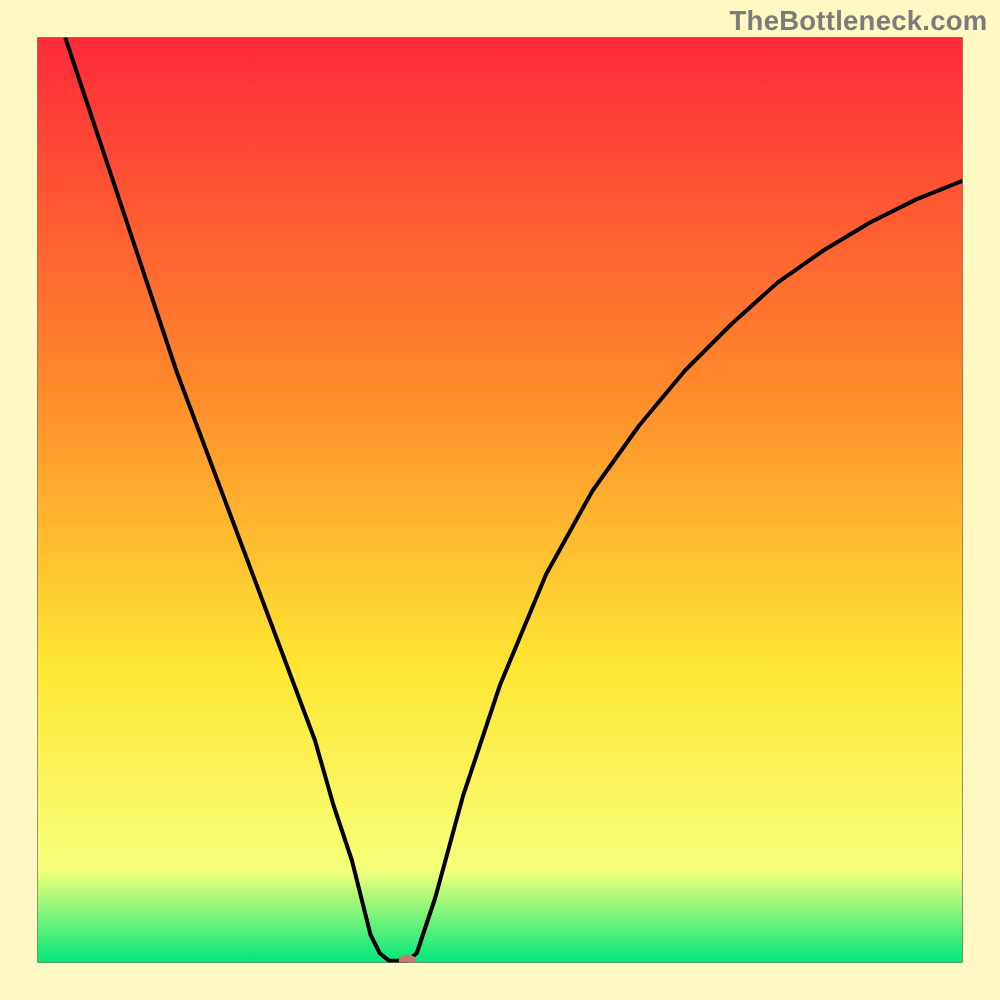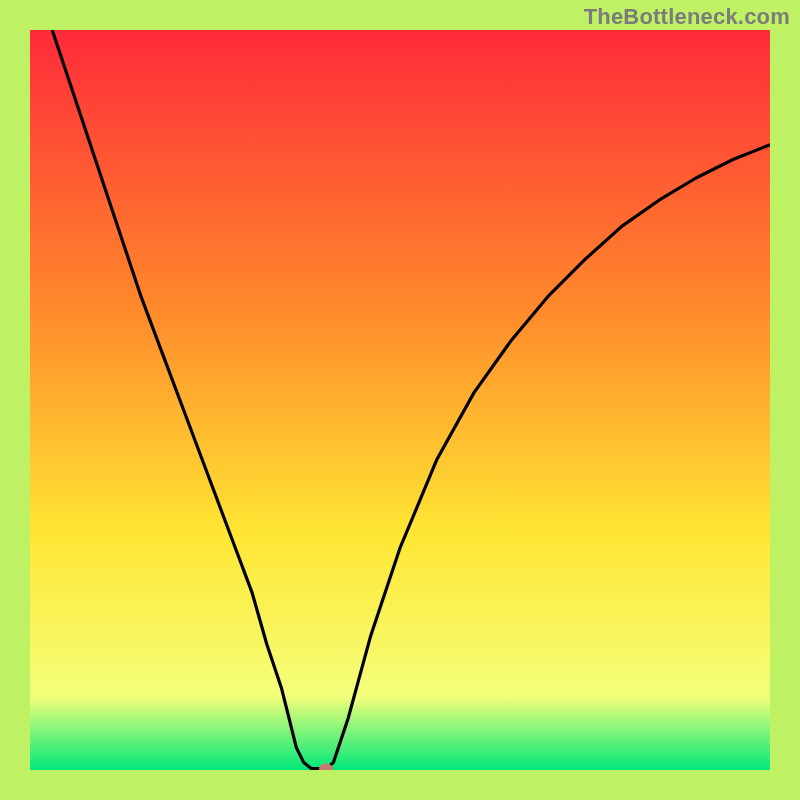--- a/index.html
+++ b/index.html
@@ -1,17 +1,17 @@
 <!DOCTYPE html>
 <html><head>
 <meta charset="utf-8">
 <style>
   * { margin: 0; padding: 0; box-sizing: border-box; }
   html, body { width: 800px; height: 800px; overflow: hidden; background: #000; }
-  .container { position: relative; width: 800px; height: 800px; background: #bef264; }
+  .container { position: relative; width: 800px; height: 800px; background: #fef9c3; }
   .watermark {
     position: absolute;
     top: 4px;
     right: 10px;
     font-family: Arial, Helvetica, sans-serif;
     font-size: 22px;
     font-weight: 600;
     color: #7b7b7b;
     letter-spacing: 0.2px;
     z-index: 5;

